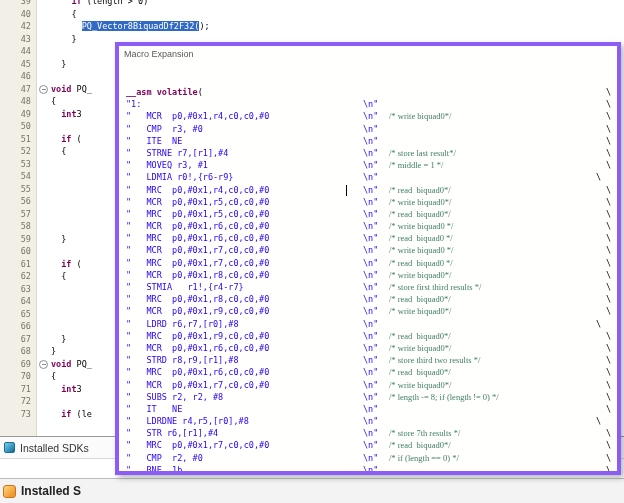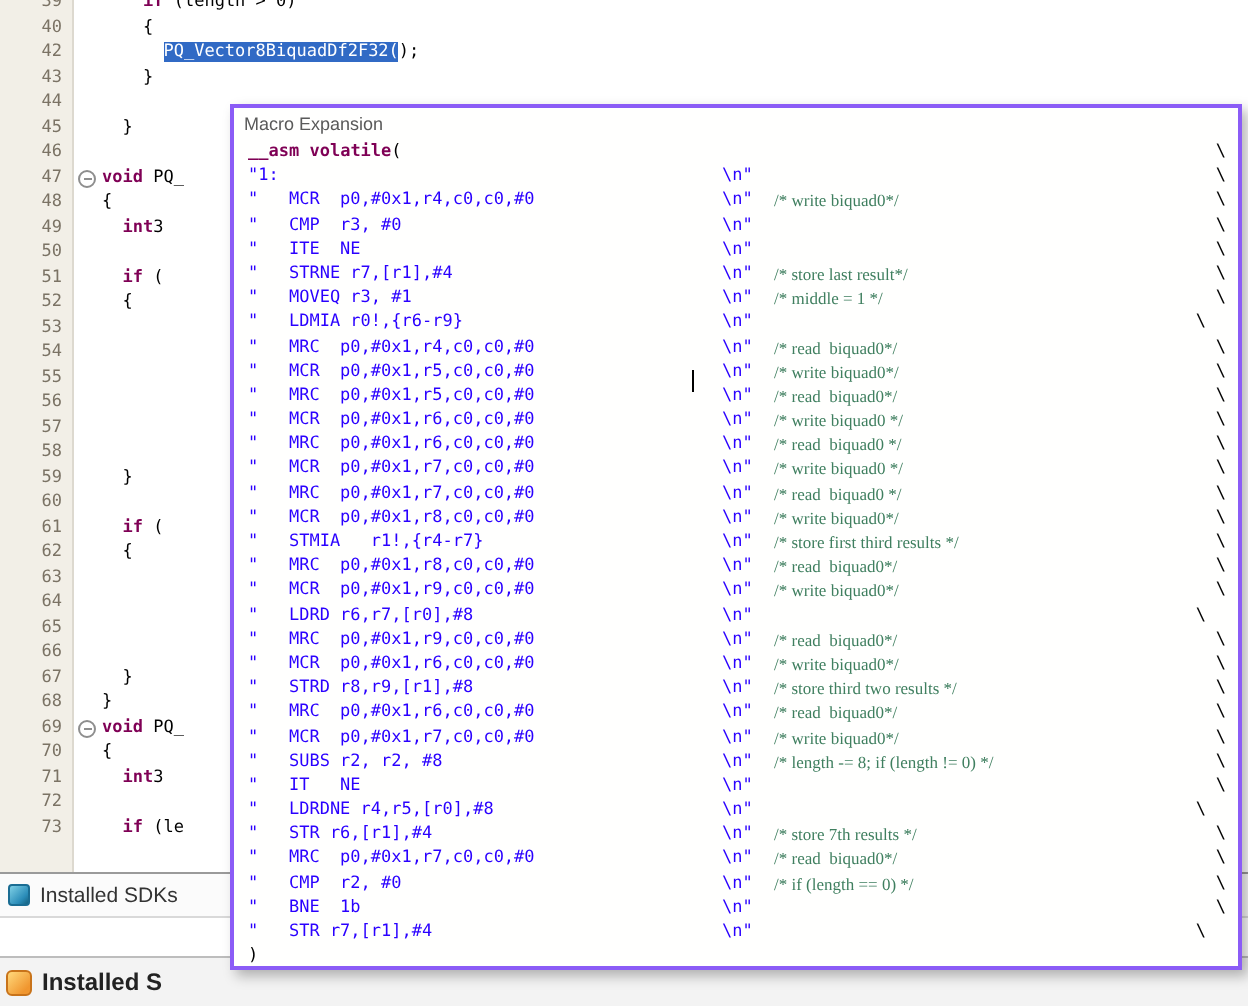--- a/index.html
+++ b/index.html
@@ -18,27 +18,27 @@
        font-family:"DejaVu Sans Mono",monospace;}
   .fold{flex:0 0 15px;position:relative;}
   .fold-ic::before{content:"";position:absolute;left:3px;top:2px;width:7px;height:7px;
        border:1px solid #8e8e8e;border-radius:50%;background:#fff;}
   .fold-ic::after{content:"";position:absolute;left:6px;top:6px;width:4px;height:1px;background:#8e8e8e;}
   .code{color:#000;}
   .kw{color:var(--kw);font-weight:bold;}
   .sel{background:var(--sel);color:var(--selt);margin-top:40px;}
 
   
-  .popup{position:absolute;left:115px;top:52px;width:506px;height:433px;background:#fffffe;
-         border:2px solid #8b5cf6;box-shadow:3px 3px 6px rgba(0,0,0,.28);z-index:5;overflow:hidden;}
+  .popup{position:absolute;left:115px;top:42px;width:506px;height:433px;background:#fffffe;
+         border:4px solid #8b5cf6;box-shadow:3px 3px 6px rgba(0,0,0,.28);z-index:5;overflow:hidden;}
   .ptitle{font-family:"Liberation Sans",sans-serif;font-size:9px;color:#5a5a5a;padding:3px 6px 2px 5px;}
   .pbody{padding:1px 6px 0 7px;font-size:8.5px;}
   .prow{height:12.2px;line-height:12.2px;white-space:pre;}
   .pgrid{display:grid;grid-template-columns:237px 26px 1fr 10px;}
-  .pflex{display:flex;}
+  .pflex{display:flex;margin-top:24px;}
   .pflex .hl{flex:1;}
   .str{color:var(--str);}
   .cmt{color:var(--cmt);font-family:Liberation Serif, serif;}
   .c4{color:#000;text-align:right;}
 
   
   .bottom{position:absolute;left:0;top:437px;width:624px;height:66px;background:#fff;}
   .btab1{height:22px;display:flex;align-items:center;gap:5px;padding-left:4px;
          border-bottom:1px solid #d9d9d9;background:#fbfbfb;
          font-family:"Liberation Sans",sans-serif;font-size:10.5px;color:#333;}

